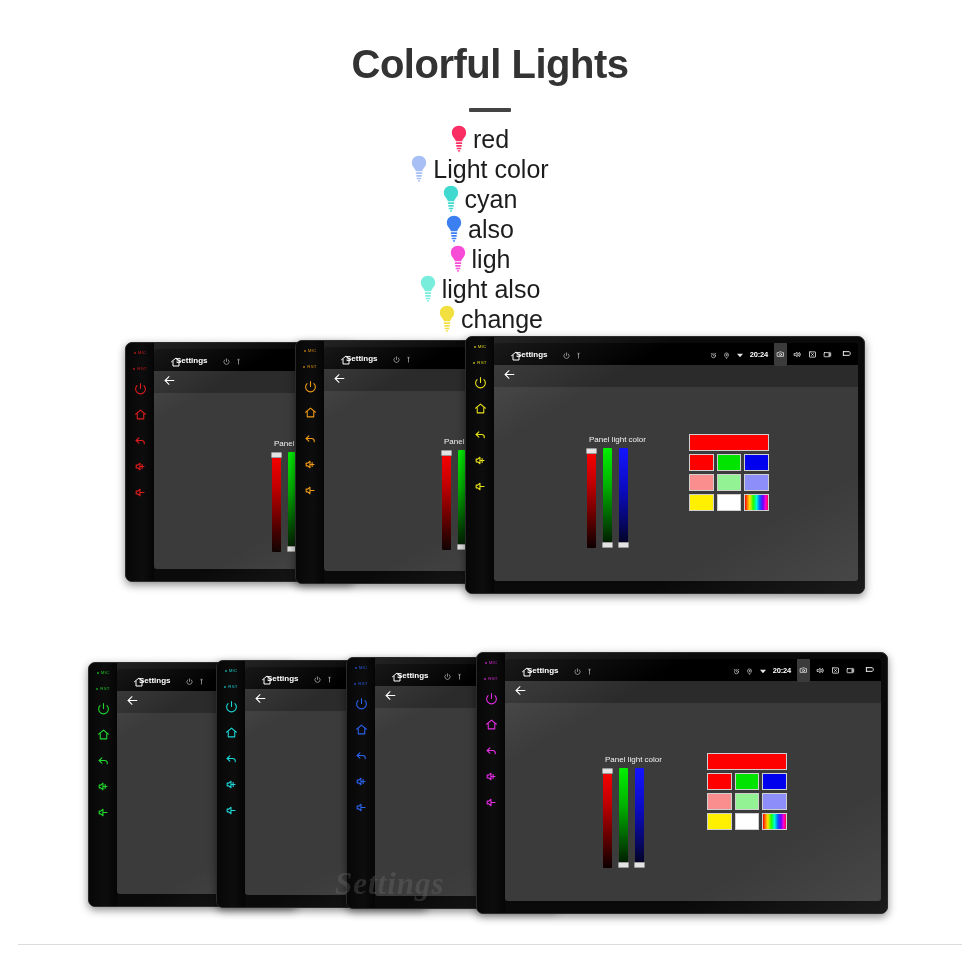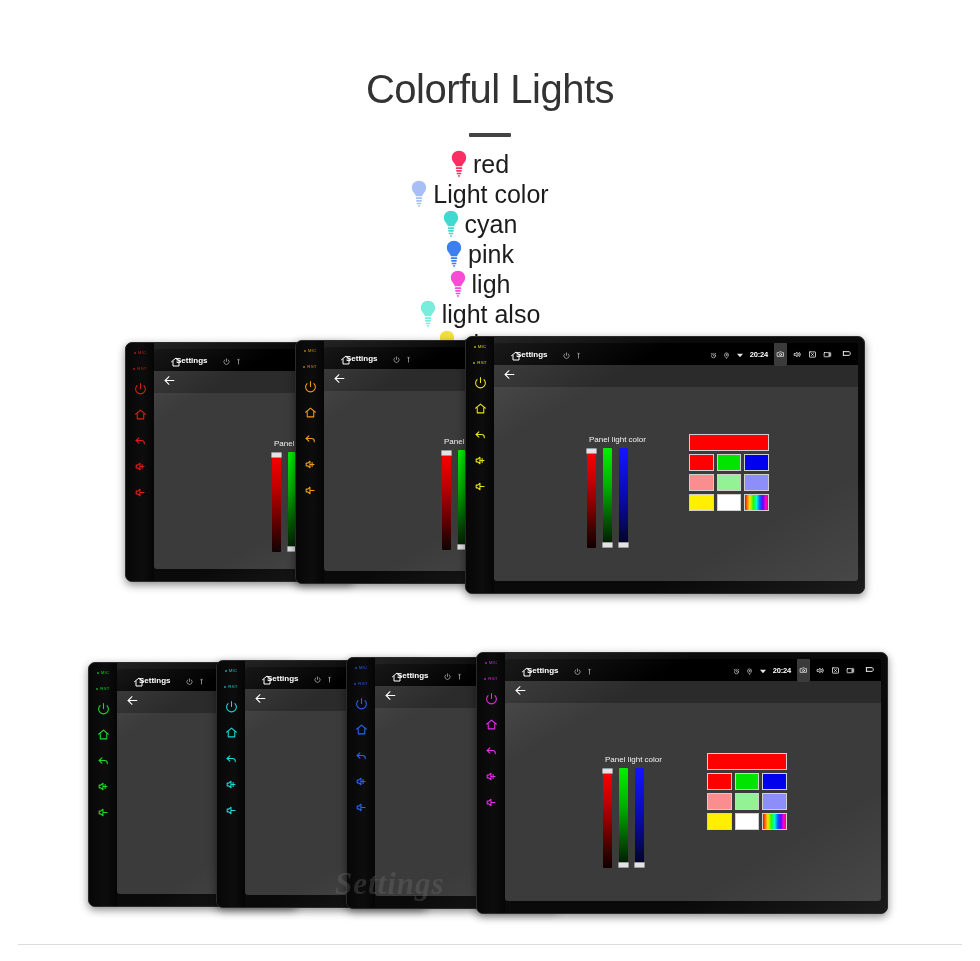--- a/index.html
+++ b/index.html
@@ -8,24 +8,24 @@
     background:#ffffff;
     font-family:"Liberation Sans", sans-serif;
     overflow:hidden;
   }
   .page { position:relative; width:980px; height:961px; background:#fff; }
 
   
   .hero-title {
     text-align:center;
     font-size:40px;
-    font-weight:normal;
+    font-weight:bold;
     color:#333333;
     letter-spacing:-0.5px;
-    padding-top:67px;
+    padding-top:42px;
     line-height:1.1;
   }
   .hero-rule {
     width:42px; height:4px;
     background:#444;
     margin:22px auto 0 auto;
     border-radius:1px;
   }
   .hero-desc {
     width:910px;
@@ -230,21 +230,21 @@
         <span class="legend-label">cyan</span>
       </div>
       <div class="legend-item">
         <span class="bulb"><svg viewBox="0 0 24 34" width="20" height="30" xmlns="http://www.w3.org/2000/svg">
             <path d="M12 1.2c-5.1 0-8.6 3.7-8.6 8.3 0 3.5 2 5.5 3.3 7.2.9 1.2 1.3 1.9 1.4 2.9h7.8c.1-1 .5-1.7 1.4-2.9 1.3-1.7 3.3-3.7 3.3-7.2 0-4.6-3.5-8.3-8.6-8.3z" fill="#3b7ff0"></path>
             <rect x="8.2" y="21.0" width="7.6" height="2.0" rx="0.7" fill="#3b7ff0"></rect>
             <rect x="8.6" y="24.2" width="6.8" height="2.0" rx="0.7" fill="#3b7ff0"></rect>
             <rect x="9.2" y="27.4" width="5.6" height="2.0" rx="0.7" fill="#3b7ff0"></rect>
             <path d="M10.4 30.6h3.2l-1.6 2.6z" fill="#3b7ff0"></path>
           </svg></span>
-        <span class="legend-label">pink</span>
+        <span class="legend-label">also</span>
       </div>
       <div class="legend-item">
         <span class="bulb"><svg viewBox="0 0 24 34" width="20" height="30" xmlns="http://www.w3.org/2000/svg">
             <path d="M12 1.2c-5.1 0-8.6 3.7-8.6 8.3 0 3.5 2 5.5 3.3 7.2.9 1.2 1.3 1.9 1.4 2.9h7.8c.1-1 .5-1.7 1.4-2.9 1.3-1.7 3.3-3.7 3.3-7.2 0-4.6-3.5-8.3-8.6-8.3z" fill="#f94cd6"></path>
             <rect x="8.2" y="21.0" width="7.6" height="2.0" rx="0.7" fill="#f94cd6"></rect>
             <rect x="8.6" y="24.2" width="6.8" height="2.0" rx="0.7" fill="#f94cd6"></rect>
             <rect x="9.2" y="27.4" width="5.6" height="2.0" rx="0.7" fill="#f94cd6"></rect>
             <path d="M10.4 30.6h3.2l-1.6 2.6z" fill="#f94cd6"></path>
           </svg></span>
         <span class="legend-label">ligh</span>

